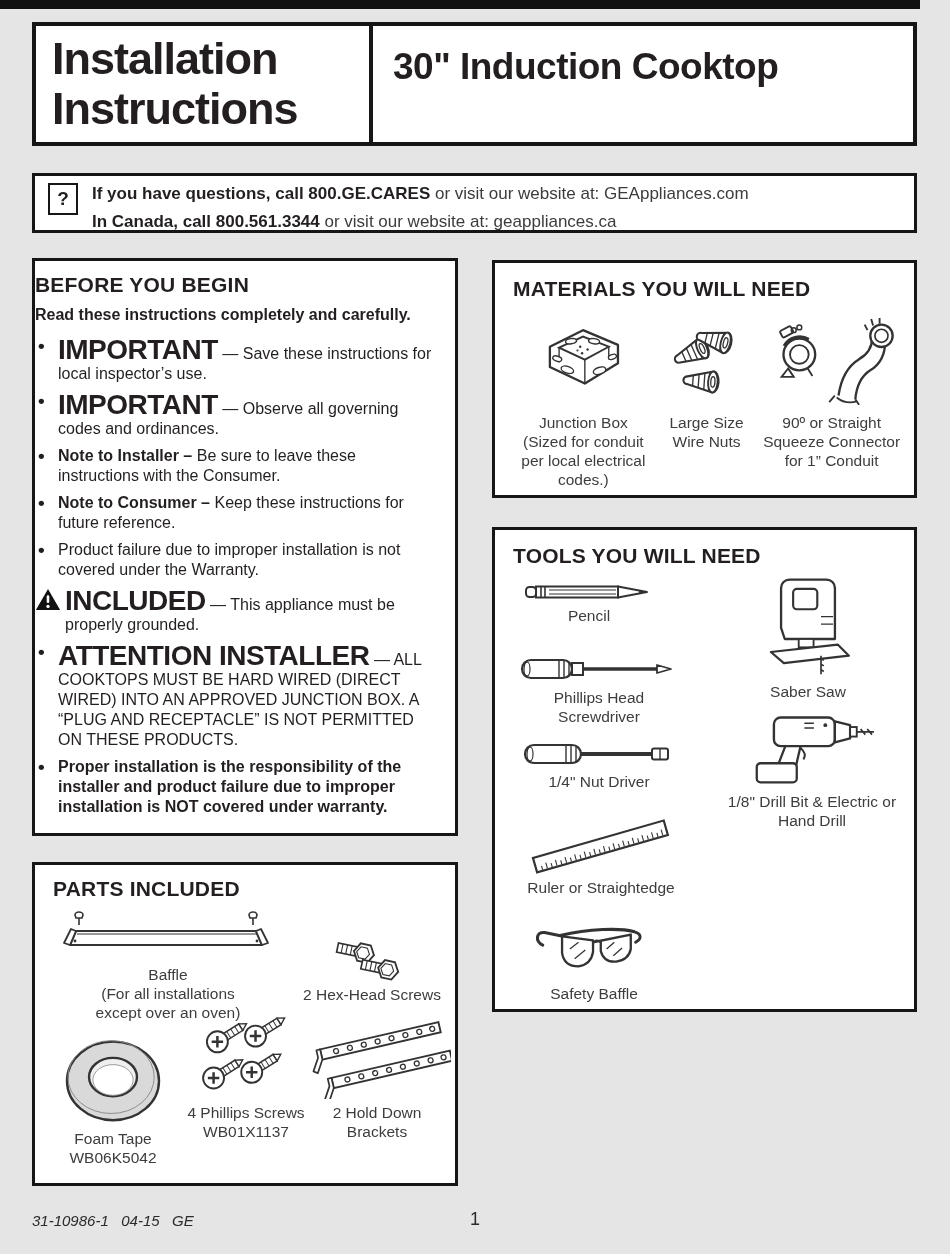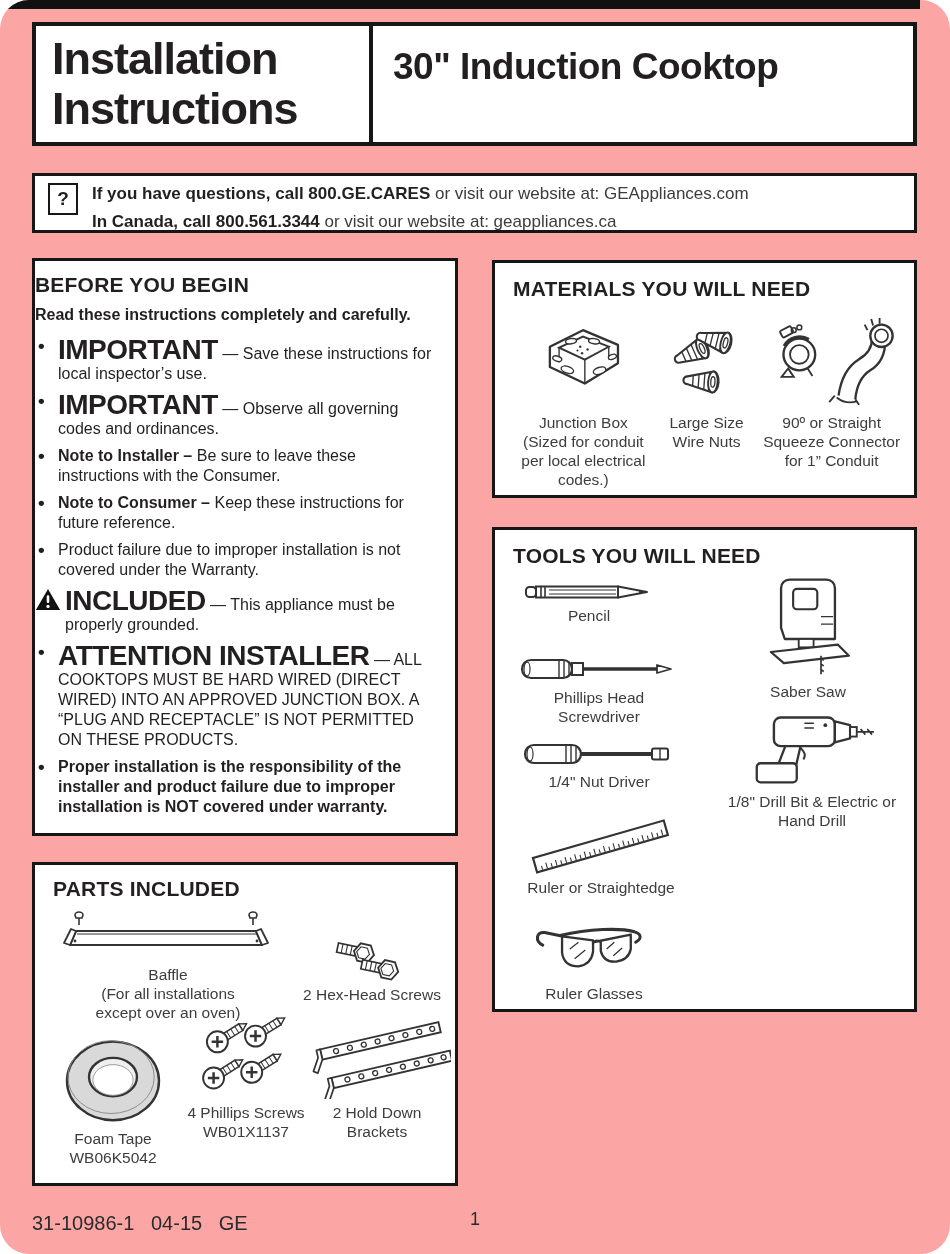--- a/index.html
+++ b/index.html
@@ -1,17 +1,17 @@
 <!DOCTYPE html>
 <html><head>
 <meta charset="utf-8">
 <style>
   html,body{margin:0;padding:0;background:#ffffff;}
   body{width:950px;height:1254px;font-family:"Liberation Sans","DejaVu Sans",sans-serif;color:#231f20;}
-  .page{position:relative;width:950px;height:1254px;background:#fca5a5;overflow:hidden;border-radius:29px;}
+  .page{position:relative;width:950px;height:1254px;background:#e5e5e5;overflow:hidden;}
 
   .topbar{position:absolute;left:0;top:0;width:920px;height:9px;background:#111;}
 
   
   .title-box{position:absolute;left:32px;top:22px;width:885px;height:124px;border:4px solid #161616;box-sizing:border-box;display:flex;background:#fff;}
   .title-left{width:337px;border-right:4px solid #161616;padding:8px 0 0 16px;box-sizing:border-box;
     font-size:45px;font-weight:bold;line-height:50px;letter-spacing:-1px;}
   .title-right{flex:1;padding:20px 0 0 20px;font-size:37px;font-weight:bold;letter-spacing:-0.5px;}
 
   
@@ -49,21 +49,21 @@
 
   
   .tools{left:492px;top:527px;width:425px;height:485px;}
   .parts{left:32px;top:862px;width:426px;height:324px;}
   .tools h2{position:absolute;left:18px;top:14px;}
   .parts h2{position:absolute;left:18px;top:12px;}
   .fig{position:absolute;margin:0;text-align:center;}
   .fig .ic{display:flex;align-items:center;justify-content:center;}
 
   
-  .footer-doc{position:absolute;left:32px;top:1212px;font-size:20px;white-space:pre;color:#2b2b2b;}
+  .footer-doc{position:absolute;left:32px;top:1212px;font-size:15px;white-space:pre;color:#2b2b2b;font-style:italic;}
   .footer-page{position:absolute;left:0;top:1209px;width:950px;text-align:center;font-size:18px;color:#2b2b2b;}
 
   svg{display:block;}
 </style>
 </head>
 <body>
 
 <div class="page">
 
   <div class="topbar"></div>
@@ -274,21 +274,21 @@
       <div class="ic">
         <svg width="130" height="60" viewBox="0 0 130 62">
           <path d="M12,26 C4,22 5,12 14,13 L34,17" fill="none" stroke="#333" stroke-width="3.2" stroke-linecap="round"></path>
           <path d="M30,16 C60,9 92,8 106,12" fill="none" stroke="#333" stroke-width="3.2" stroke-linecap="round"></path>
           <path d="M106,12 C114,14 115,19 108,23" fill="none" stroke="#333" stroke-width="3" stroke-linecap="round"></path>
           <path d="M32,17 L32,34 Q34,48 49,48 Q62,46 64,33 L64,21 Z" fill="#fff" stroke="#333" stroke-width="2.4" stroke-linejoin="round"></path>
           <path d="M64,23 Q68,20 72,23 L72,32 Q75,44 88,43 Q101,41 103,30 L103,15 Z" fill="#fff" stroke="#333" stroke-width="2.4" stroke-linejoin="round"></path>
           <path d="M40,30 l9,-7 M45,40 l11,-9 M78,30 l8,-7 M85,37 l9,-8" stroke="#333" stroke-width="1.3"></path>
         </svg>
       </div>
-      <figcaption class="caption">Ruler Glasses</figcaption>
+      <figcaption class="caption">Safety Baffle</figcaption>
     </figure>
 
     <figure class="fig" style="left:238px;top:44px;width:150px;">
       <div class="ic">
         <svg width="96" height="104" viewBox="0 0 100 112">
           <path d="M30,6 h40 a9,9 0 0 1 9,9 v55 h-54 l-4,-12 v-43 a9,9 0 0 1 9,-9 z" fill="#fff" stroke="#333" stroke-width="2.5" stroke-linejoin="round"></path>
           <rect x="34" y="16" width="26" height="22" rx="4" fill="#fff" stroke="#333" stroke-width="2.3"></rect>
           <path d="M64,46 h13 M64,54 h13" stroke="#333" stroke-width="1.4"></path>
           <rect x="40" y="70" width="16" height="9" fill="#fff" stroke="#333" stroke-width="2"></rect>
           <polygon points="10,84 82,76 94,88 24,96" fill="#fff" stroke="#333" stroke-width="2.4" stroke-linejoin="round"></polygon>

